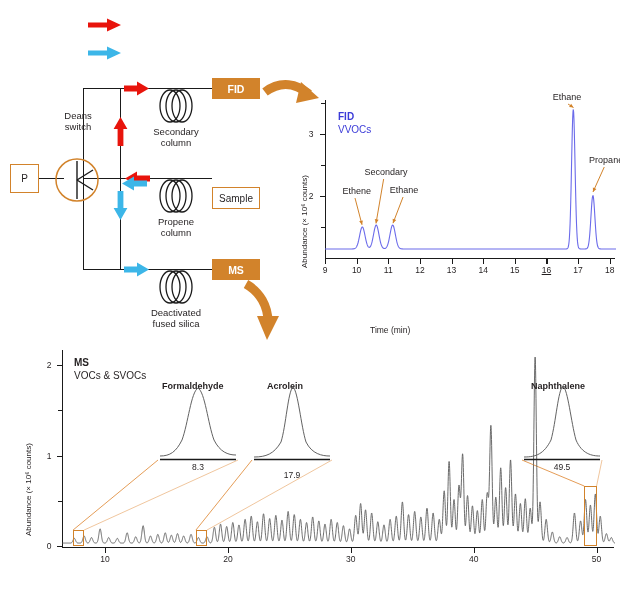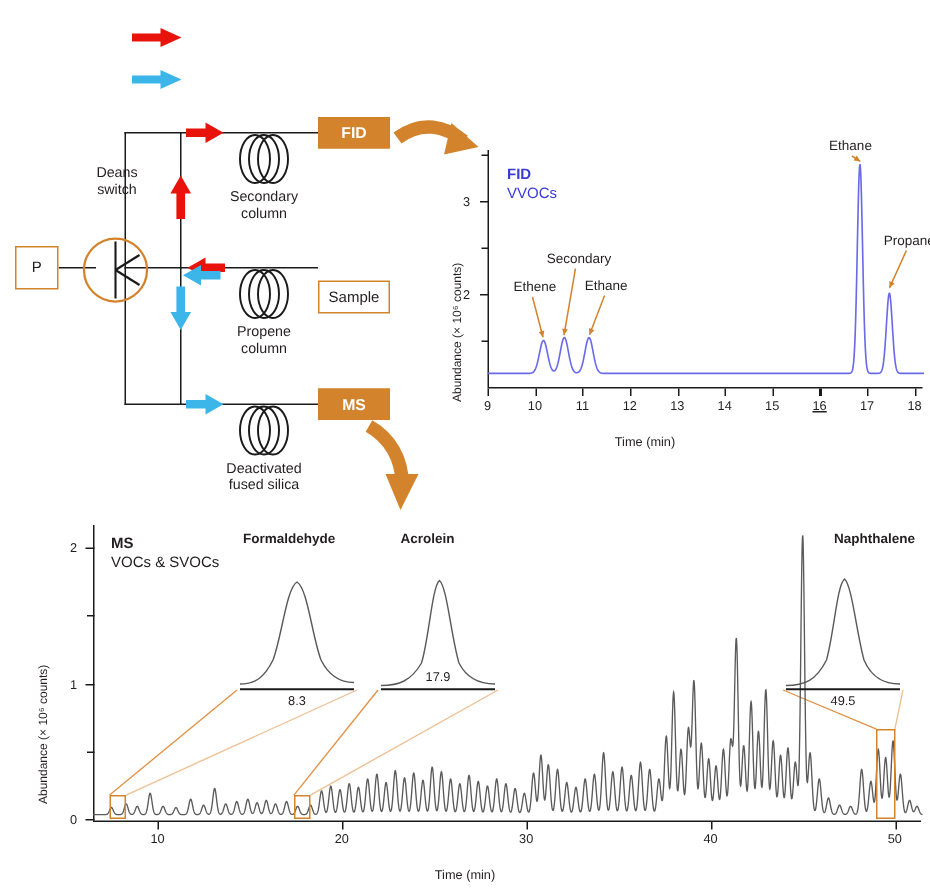--- a/index.html
+++ b/index.html
@@ -33,28 +33,28 @@
   .vline{width:1.3px;}
   
   .axis-line{position:absolute;background:#1a1a1a;}
   .tick{position:absolute;background:#1a1a1a;width:1.1px;}
   .ytick{position:absolute;background:#1a1a1a;height:1.1px;}
   .ticklabel{position:absolute;font-size:8.5px;color:#231f20;text-align:center;}
   .ylabel-rot{
     position:absolute;font-size:8px;color:#231f20;white-space:nowrap;
     transform:rotate(-90deg);transform-origin:left top;
   }
-  .axis-title{position:absolute;font-size:8.5px;color:#231f20;text-align:center;}
+  .axis-title{position:absolute;font-size:8.5px;color:#231f20;text-align:left;margin-top:36px;}
   .plot-tag{position:absolute;font-size:10px;line-height:13px;}
   .plot-tag .t1{font-weight:bold;color:#3b3bd8;}
   .plot-tag .t2{color:#3b3bd8;}
   .ms-tag .t1{font-weight:bold;color:#231f20;}
   .ms-tag .t2{color:#231f20;}
   .peaklabel{position:absolute;font-size:9px;color:#231f20;white-space:nowrap;}
-  .inset-title{position:absolute;font-size:9px;font-weight:bold;color:#231f20;white-space:nowrap;}
+  .inset-title{position:absolute;font-size:9px;font-weight:bold;color:#231f20;white-space:nowrap;margin-top:27px;}
   .inset-rt{position:absolute;font-size:8.5px;color:#231f20;text-align:center;}
   svg{display:block;overflow:visible;}
 </style>
 </head>
 <body>
 
 <div class="abs" id="legend">
   <div class="legend-row">
     <span class="legend-arrow">
       <svg width="34" height="14" viewBox="0 0 34 14">
@@ -336,23 +336,23 @@
   </div>
   <div class="inset-rt" style="left:146px;top:122px;width:60px;">8.3</div>
 
   <div class="inset-title" style="left:245px;top:14px;">Acrolein</div>
   <div class="abs" style="left:230px;top:30px;">
     <svg width="80" height="92" viewBox="0 0 80 92">
       <path d="M2 87 C14 87, 22 84, 29 72 C34 56, 36 21, 41 17 C46 21, 49 56, 54 72 C60 84, 70 86, 78 86" fill="none" stroke="#5a5a5a" stroke-width="0.95"></path>
       <line x1="2" y1="89.5" x2="78" y2="89.5" stroke="#1a1a1a" stroke-width="1.3"></line>
     </svg>
   </div>
-  <div class="inset-rt" style="left:240px;top:106px;width:60px;">17.9</div>
-
-  <div class="inset-title" style="left:505px;top:14px;padding-left:29px;">Naphthalene</div>
+  <div class="inset-rt" style="left:240px;top:130px;width:60px;">17.9</div>
+
+  <div class="inset-title" style="left:480px;top:14px;padding-left:29px;">Naphthalene</div>
   <div class="abs" style="left:500px;top:30px;">
     <svg width="80" height="92" viewBox="0 0 80 92">
       <path d="M2 87 C14 87, 22 84, 29 70 C34 52, 36 20, 41 16 C46 20, 49 52, 54 70 C60 84, 70 86, 78 86" fill="none" stroke="#5a5a5a" stroke-width="0.95"></path>
       <line x1="2" y1="89.5" x2="78" y2="89.5" stroke="#1a1a1a" stroke-width="1.3"></line>
     </svg>
   </div>
   <div class="inset-rt" style="left:510px;top:122px;width:60px;">49.5</div>
 </div>
 
 <div class="axis-title abs" style="left:250px;top:578px;width:120px;">Time (min)</div>

